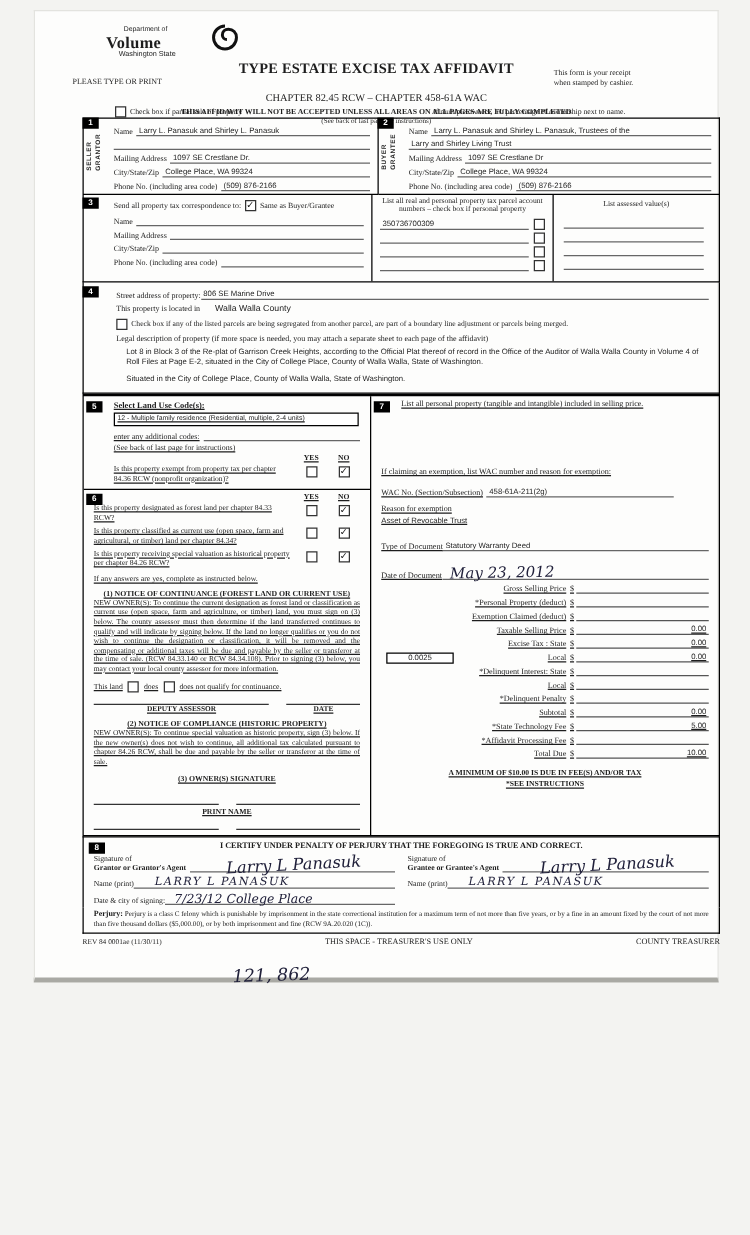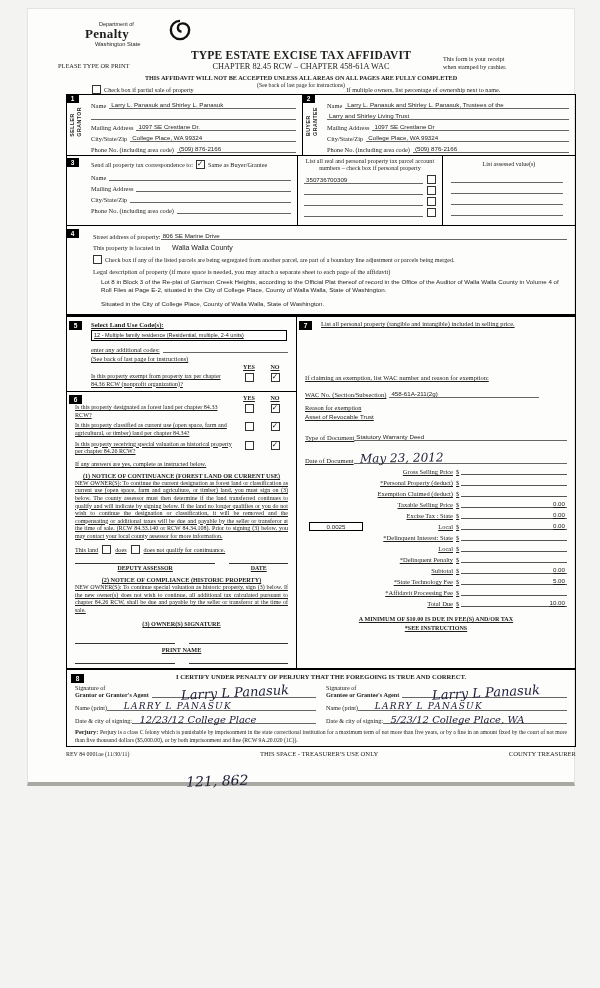--- a/index.html
+++ b/index.html
@@ -6,21 +6,21 @@
   body{width:600px;height:988px;position:relative;background:#f3f3f1;font-family:"Liberation Serif",serif;color:#1d1d1d;overflow:hidden;}
   .page{position:absolute;left:27px;top:8px;width:548px;height:778px;background:#fdfdfc;border:1px solid #e3e3df;border-bottom:4px solid #a9a9a4;box-sizing:border-box;}
   
   .logo{position:absolute;left:57px;top:12px;width:90px;line-height:1;}
   .logo .l1{font:5.5px "Liberation Sans",sans-serif;margin-left:14px;}
   .logo .l2{font-weight:bold;font-size:13px;font-family:"Liberation Serif",serif;letter-spacing:.3px;}
   .logo .l3{font:5.8px "Liberation Sans",sans-serif;margin-left:10px;margin-top:1px;}
   .logo svg{position:absolute;right:-16px;top:-2px;}
   .title-c{position:absolute;left:0;right:0;top:40px;text-align:center;line-height:1.15;}
   .t-main{font-weight:bold;font-size:11.5px;letter-spacing:.2px;}
-  .t-chap{font-size:8.3px;margin-top:0;}
+  .t-chap{font-size:8.3px;margin-top:12px;}
   .t-warn{font-weight:bold;font-size:6.2px;margin-top:2px;}
   .t-back{font-size:5.7px;margin-top:1px;}
   .please{position:absolute;left:30px;top:53px;font-size:6.4px;}
   .receipt{position:absolute;right:26px;top:46px;width:105px;font-size:6.2px;line-height:1.25;text-align:left;}
   
   .form{position:absolute;left:38px;top:76px;width:510px;}
   .badge{position:absolute;background:#000;color:#fff;font:bold 6.5px "Liberation Sans",sans-serif;width:13px;height:9px;line-height:9px;text-align:center;}
   .cb{display:inline-block;width:7px;height:7px;border:1px solid #333;background:#fff;position:relative;vertical-align:-1px;}
   .cb.checked::after{content:"\2713";position:absolute;left:0;top:-2px;width:7px;font-size:7.5px;line-height:9px;color:#111;}
   .fill{flex:1;border-bottom:1px solid #666;position:relative;}
@@ -107,21 +107,21 @@
   .foot .rev{font-size:5.9px;}
   .note{margin:10px 0 0 120px;font-size:14px;transform:rotate(-2deg);}
 </style>
 </head>
 <body>
 
 <div class="page">
 
   <div class="logo">
     <div class="l1">Department of</div>
-    <div class="l2">Penalty</div>
+    <div class="l2">Volume</div>
     <div class="l3">Washington State</div>
     <svg width="22" height="22" viewBox="0 0 24 24">
       <path d="M12 2a10 10 0 1 0 10 10c0-4.2-3-7.2-7-7.2-3.2 0-5.3 2.1-5.3 5 0 2.3 1.8 4 4 4" fill="none" stroke="#111" stroke-width="2.6"></path>
     </svg>
   </div>
   <div class="please">PLEASE TYPE OR PRINT</div>
   <div class="title-c">
     <div class="t-main">TYPE ESTATE EXCISE TAX AFFIDAVIT</div>
     <div class="t-chap">CHAPTER 82.45 RCW – CHAPTER 458-61A WAC</div>
     <div class="t-warn">THIS AFFIDAVIT WILL NOT BE ACCEPTED UNLESS ALL AREAS ON ALL PAGES ARE FULLY COMPLETED</div>
@@ -487,41 +487,35 @@
           </div>
           <div class="sg-row" style="height:13px">
             <span class="lab">Name (print)</span>
             <span class="fill">
                 <span class="hw hw-caps">LARRY L PANASUK</span>
               </span>
           </div>
           <div class="sg-row" style="height:13px">
             <span class="lab">Date &amp; city of signing:</span>
             <span class="fill">
-                <span class="hw hw-dc">12/23/12  College Place</span>
+                <span class="hw hw-dc">7/23/12  College Place</span>
               </span>
           </div>
         </div>
         <div class="sig-half">
           <div class="sg-row">
             <span class="two"><span>Signature of</span><br><b>Grantee or Grantee's Agent</b></span>
             <span class="fill">
                 <span class="hw sig">Larry L Panasuk</span>
               </span>
           </div>
           <div class="sg-row" style="height:13px">
             <span class="lab">Name (print)</span>
             <span class="fill">
                 <span class="hw hw-caps">LARRY L PANASUK</span>
-              </span>
-          </div>
-          <div class="sg-row" style="height:13px">
-            <span class="lab">Date &amp; city of signing:</span>
-            <span class="fill">
-                <span class="hw hw-dc">5/23/12  College Place, WA</span>
               </span>
           </div>
         </div>
       </div>
     </div>
 
     <div class="perj">
       <b class="sm">Perjury:</b>
       <span>Perjury is a class C felony which is punishable by imprisonment in the state correctional institution for a maximum term of not more than five years, or by a fine in an amount fixed by the court of not more than five thousand dollars ($5,000.00), or by both imprisonment and fine (RCW 9A.20.020 (1C)).</span>
     </div>

